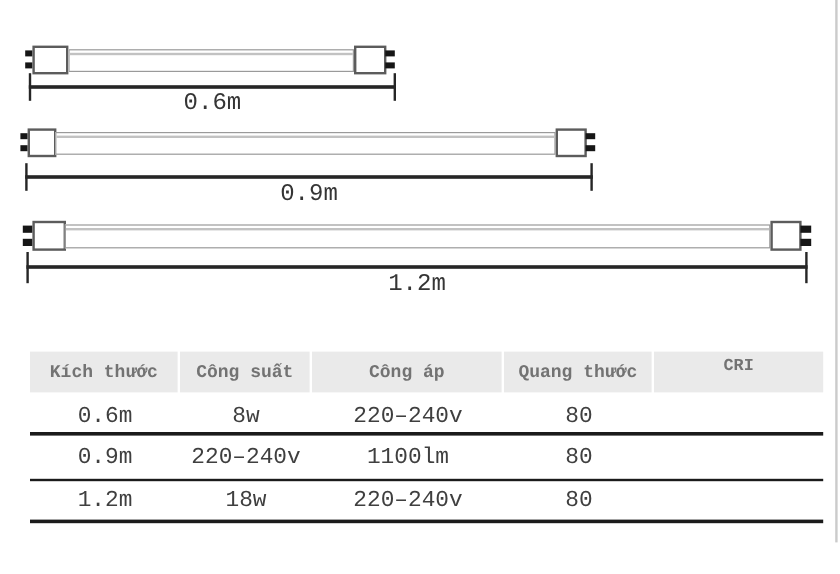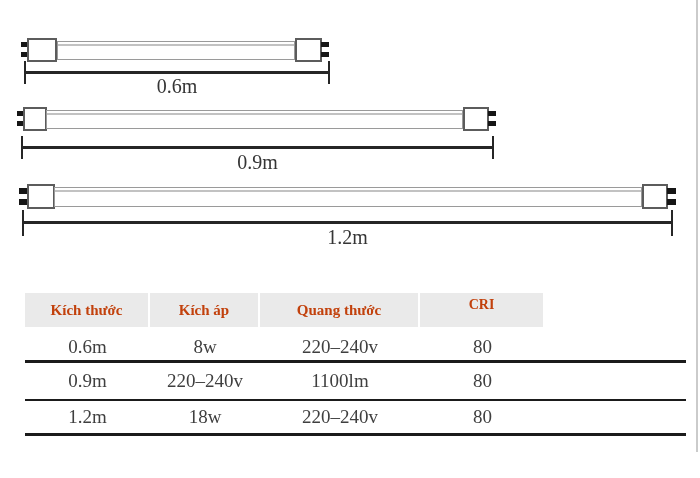--- a/index.html
+++ b/index.html
@@ -1,35 +1,35 @@
 <!DOCTYPE html>
 <html style="--header-bg: #eaeaea; --line: #1b1b1b; --drawing-outline: #9a9a9a; --pin: #161616; --text: #3f3f3f;"><head>
 <meta charset="utf-8">
 <style>
   html,body { margin:0; padding:0; background:#fff; }
   .canvas {
     position:relative; width:700px; height:478px; background:#ffffff;
-    font-family:Liberation Serif, serif; overflow:hidden;
+    font-family:Liberation Mono, monospace; overflow:hidden;
   }
   
   .pin { position:absolute; background:#161616; }
   .cap { position:absolute; background:#fff; border:2px solid #5c5c5c; box-sizing:border-box; }
   .tube-body { position:absolute; background:#fff; border:1.5px solid #9a9a9a; box-sizing:border-box; }
   .glass-line { position:absolute; left:0; right:0; top:2px; height:1.5px; background:#c2c2c2; }
   .tick { position:absolute; width:2px; background:#262626; }
   .dim-line { position:absolute; height:2.5px; background:#262626; }
   .dim-label { position:absolute; text-align:center; font-size:20px; color:#353535; }
   
   .spec-header {
     position:absolute; left:25px; top:293px; width:661px; height:34px;
     display:grid; grid-template-columns:123px 108px 158px 123px 141px; column-gap:2px;
   }
   .hcell {
     background:var(--header-bg,#eaeaea); display:flex; align-items:center; justify-content:center;
-    font-weight:bold; font-size:15px; color:#c2410c;
+    font-weight:bold; font-size:15px; color:#737373;
   }
   .hcell.cri { font-size:14px; align-items:flex-start; padding-top:4px; box-sizing:border-box; }
   .trow {
     position:absolute; left:25px; width:661px;
     display:grid; grid-template-columns:125px 110px 160px 125px 141px;
   }
   .tcell {
     display:flex; align-items:center; justify-content:center;
     font-size:19px; color:#3f3f3f;
   }
@@ -84,21 +84,22 @@
     <div class="pin" style="left:667px;top:188px;width:9px;height:6px;"></div>
     <div class="pin" style="left:667px;top:199px;width:9px;height:6px;"></div>
     <div class="tick" style="left:22px;top:210px;height:26px;"></div>
     <div class="tick" style="left:671px;top:210px;height:26px;"></div>
     <div class="dim-line" style="left:22px;top:221px;width:651px;"></div>
     <div class="dim-label" style="left:22px;top:226px;width:651px;">1.2m</div>
   </div>
 
   <div class="spec-header">
     <div class="hcell">Kích thước</div>
-    <div class="hcell">Kích áp</div>
+    <div class="hcell">Công suất</div>
+    <div class="hcell">Công áp</div>
     <div class="hcell">Quang thước</div>
     <div class="hcell cri">CRI</div>
   </div>
 
   <div class="trow" style="top:327px;height:33px;padding-top:6px;box-sizing:border-box;">
     <div class="tcell">0.6m</div>
     <div class="tcell">8w</div>
     <div class="tcell">220–240v</div>
     <div class="tcell">80</div>
   </div>

